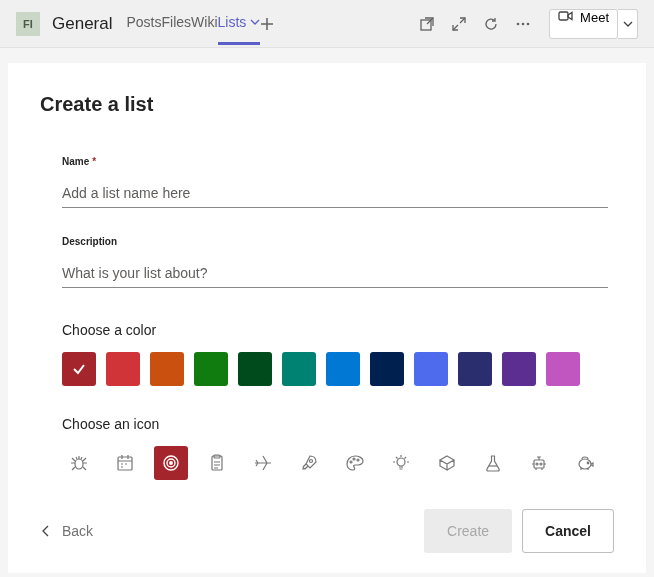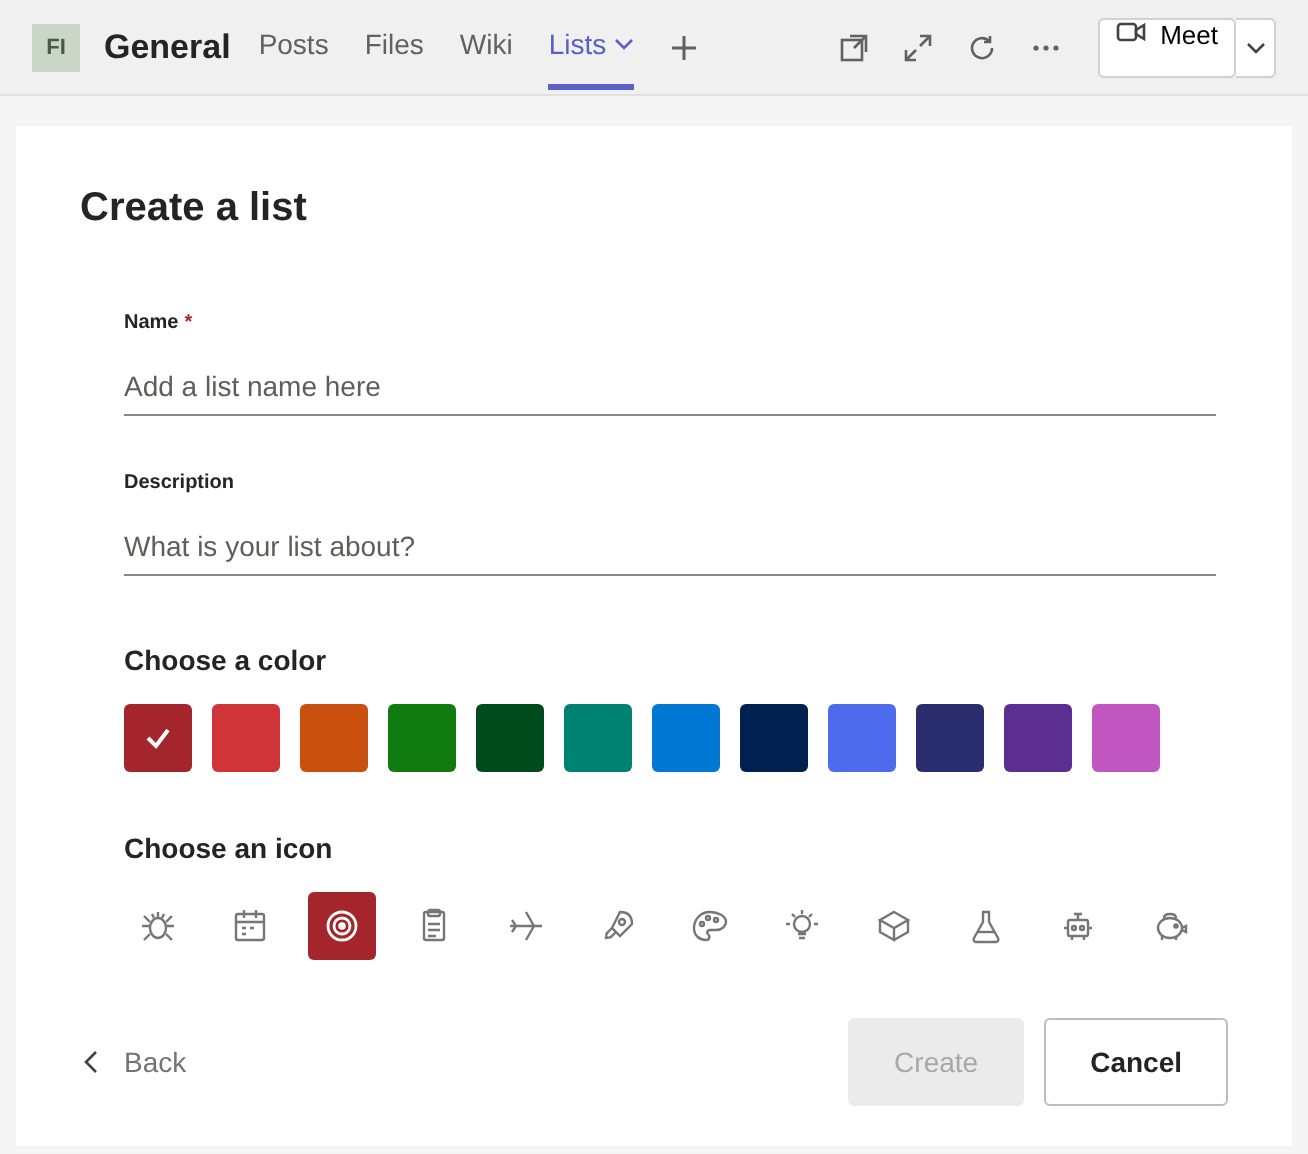--- a/index.html
+++ b/index.html
@@ -1,38 +1,38 @@
 <!DOCTYPE html>
 <html><head>
 <meta charset="utf-8">
 <style>
 * { box-sizing: border-box; margin: 0; padding: 0; }
 body { font-family: "Segoe UI", -apple-system, sans-serif; background: #f5f5f5; width: 654px; height: 577px; overflow: hidden; font-size: 14px; color: #242424; }
 .topbar { height: 48px; background: #f0f0f0; border-bottom: 1px solid #e1e1e1; display: flex; align-items: center; padding: 0 16px; }
 .team-avatar { width: 24px; height: 24px; background: #cad7c7; color:#4a5a44; border-radius: 0; display:flex; align-items:center; justify-content:center; font-size:11px; font-weight:600; margin-right:12px; }
-.channel { font-weight:700; font-size:17px; margin-right:14px; }
-.tabs { display:flex; align-items:center; gap:18px;text-align:right; }
+.channel { font-weight:400; font-size:17px; margin-right:14px; }
+.tabs { display:flex; align-items:center; gap:0;text-align:right; }
 .tab { color:#616161; font-size:14px; cursor:pointer; padding:12px 0; border-bottom:3px solid transparent; }
 .tab.active { color:#5b5fc7; border-bottom-color:#5b5fc7; font-weight:400; }
 .tab-caret { display:inline-block; margin-left:4px; }
 .add-tab { color:#616161; font-size:18px; cursor:pointer; }
 .topbar-right { margin-left:auto; display:flex; align-items:center; gap:16px; color:#616161; }
 .topbar-icon { cursor:pointer; display:flex; }
 .meet-btn { display:flex; align-items:flex-start; gap:6px; border:1px solid #d1d1d1; background:#fff; height:30px; padding:0 8px; border-radius:3px; font-size:13px; }
 .meet-split { width:20px; height:30px; border:1px solid #d1d1d1; border-left:none; background:#fff; border-radius:0 3px 3px 0; display:flex; align-items:center; justify-content:center; }
 .meet-wrap { display:flex; margin-left:2px; }
 
 .page { background:#fff; margin:15px 8px 0 8px; padding:30px 32px 22px 32px; height: 510px; position:relative; }
 .title { font-size:20px; font-weight:600; margin-bottom:40px; }
 .form { padding-left:22px; padding-right:6px; }
 .label { font-weight:600; font-size:10px; margin-bottom:12px; }
 .req { color:#a4262c; margin-left:3px; }
 .input { width:100%; border:none; border-bottom:1px solid #8a8886; padding:6px 0; font-size:14px; outline:none; color:#242424; background:transparent; margin-bottom:28px; }
 .input::placeholder { color:#605e5c; }
-.section-label { font-weight:700; font-size:14px; margin-bottom:14px; margin-top:6px; }
+.section-label { font-weight:400; font-size:14px; margin-bottom:14px; margin-top:6px; }
 .swatches { display:flex; gap:10px; margin-bottom:30px; flex-wrap:nowrap; }
 .swatch { width:34px; height:34px; border-radius:3px; cursor:pointer; display:flex; align-items:center; justify-content:center; color:#fff; }
 .icons { display:flex; gap:12px; }
 .icon-opt { width:34px; height:34px; border-radius:3px; cursor:pointer; display:flex; align-items:center; justify-content:center; color:#767676; }
 .icon-opt.selected { background:#a4262c; color:#fff; }
 
 .footer { position:absolute; left:32px; right:32px; bottom:20px; display:flex; align-items:center; }
 .back { display:flex; align-items:center; gap:10px; color:#737373; cursor:pointer; font-size:14px; }
 .footer-right { margin-left:auto; display:flex; gap:10px; }
 .btn { height:44px; padding:0 22px; border-radius:3px; font-size:14px; cursor:pointer; border:1px solid transparent; }

